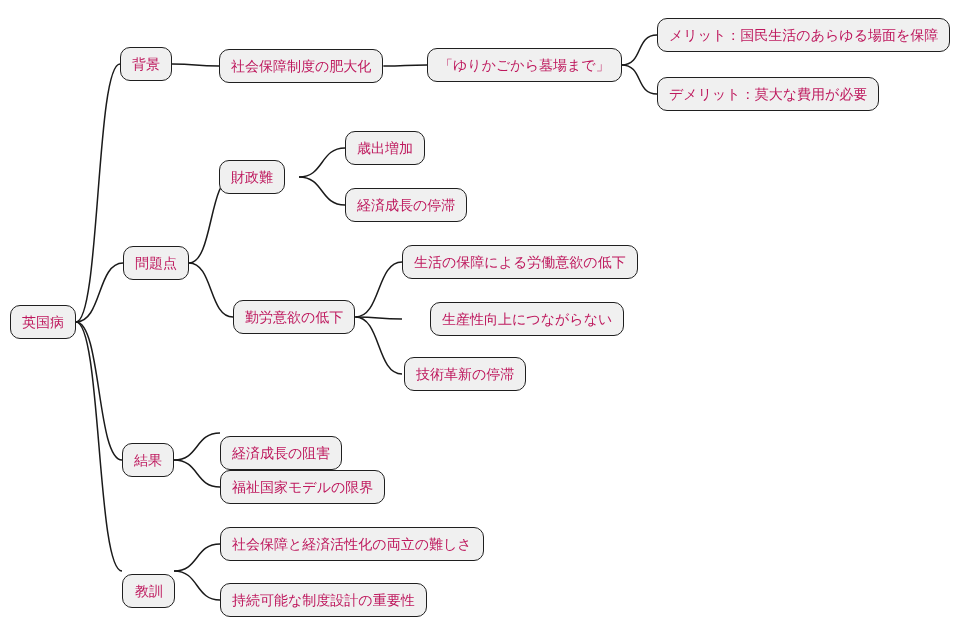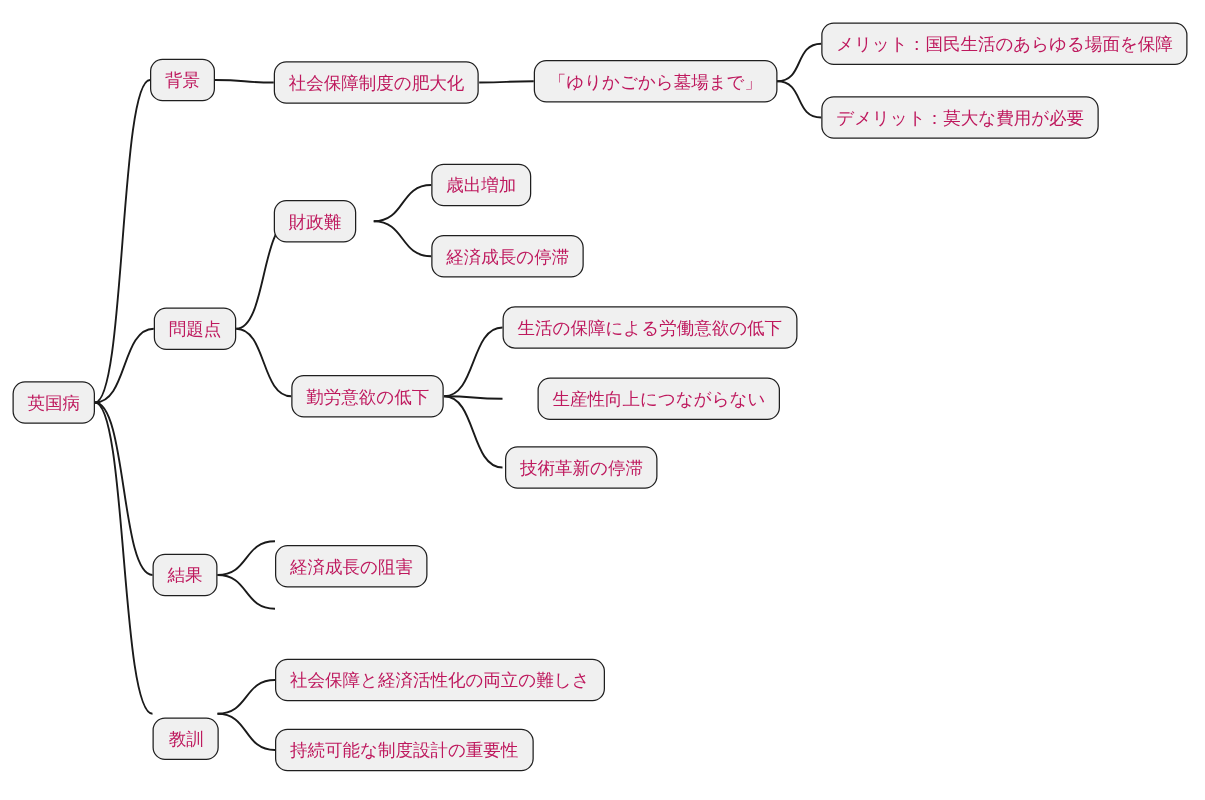--- a/index.html
+++ b/index.html
@@ -108,20 +108,23 @@
   <div class="node" style="left:404px; top:357px;">
     <span>技術革新の停滞</span>
   </div>
 
   <div class="node" style="left:122px; top:443px;">
     <span>結果</span>
   </div>
   <div class="node" style="left:220px; top:416px;margin-top:20px;">
     <span>経済成長の阻害</span>
   </div>
+  <div class="node" style="left:220px; top:470px;">
+    <span>福祉国家モデルの限界</span>
+  </div>
 
   <div class="node" style="left:122px; top:574px;padding-left:12px;">
     <span>教訓</span>
   </div>
   <div class="node" style="left:220px; top:527px;">
     <span>社会保障と経済活性化の両立の難しさ</span>
   </div>
   <div class="node" style="left:220px; top:583px;text-align:center;">
     <span>持続可能な制度設計の重要性</span>
   </div>

